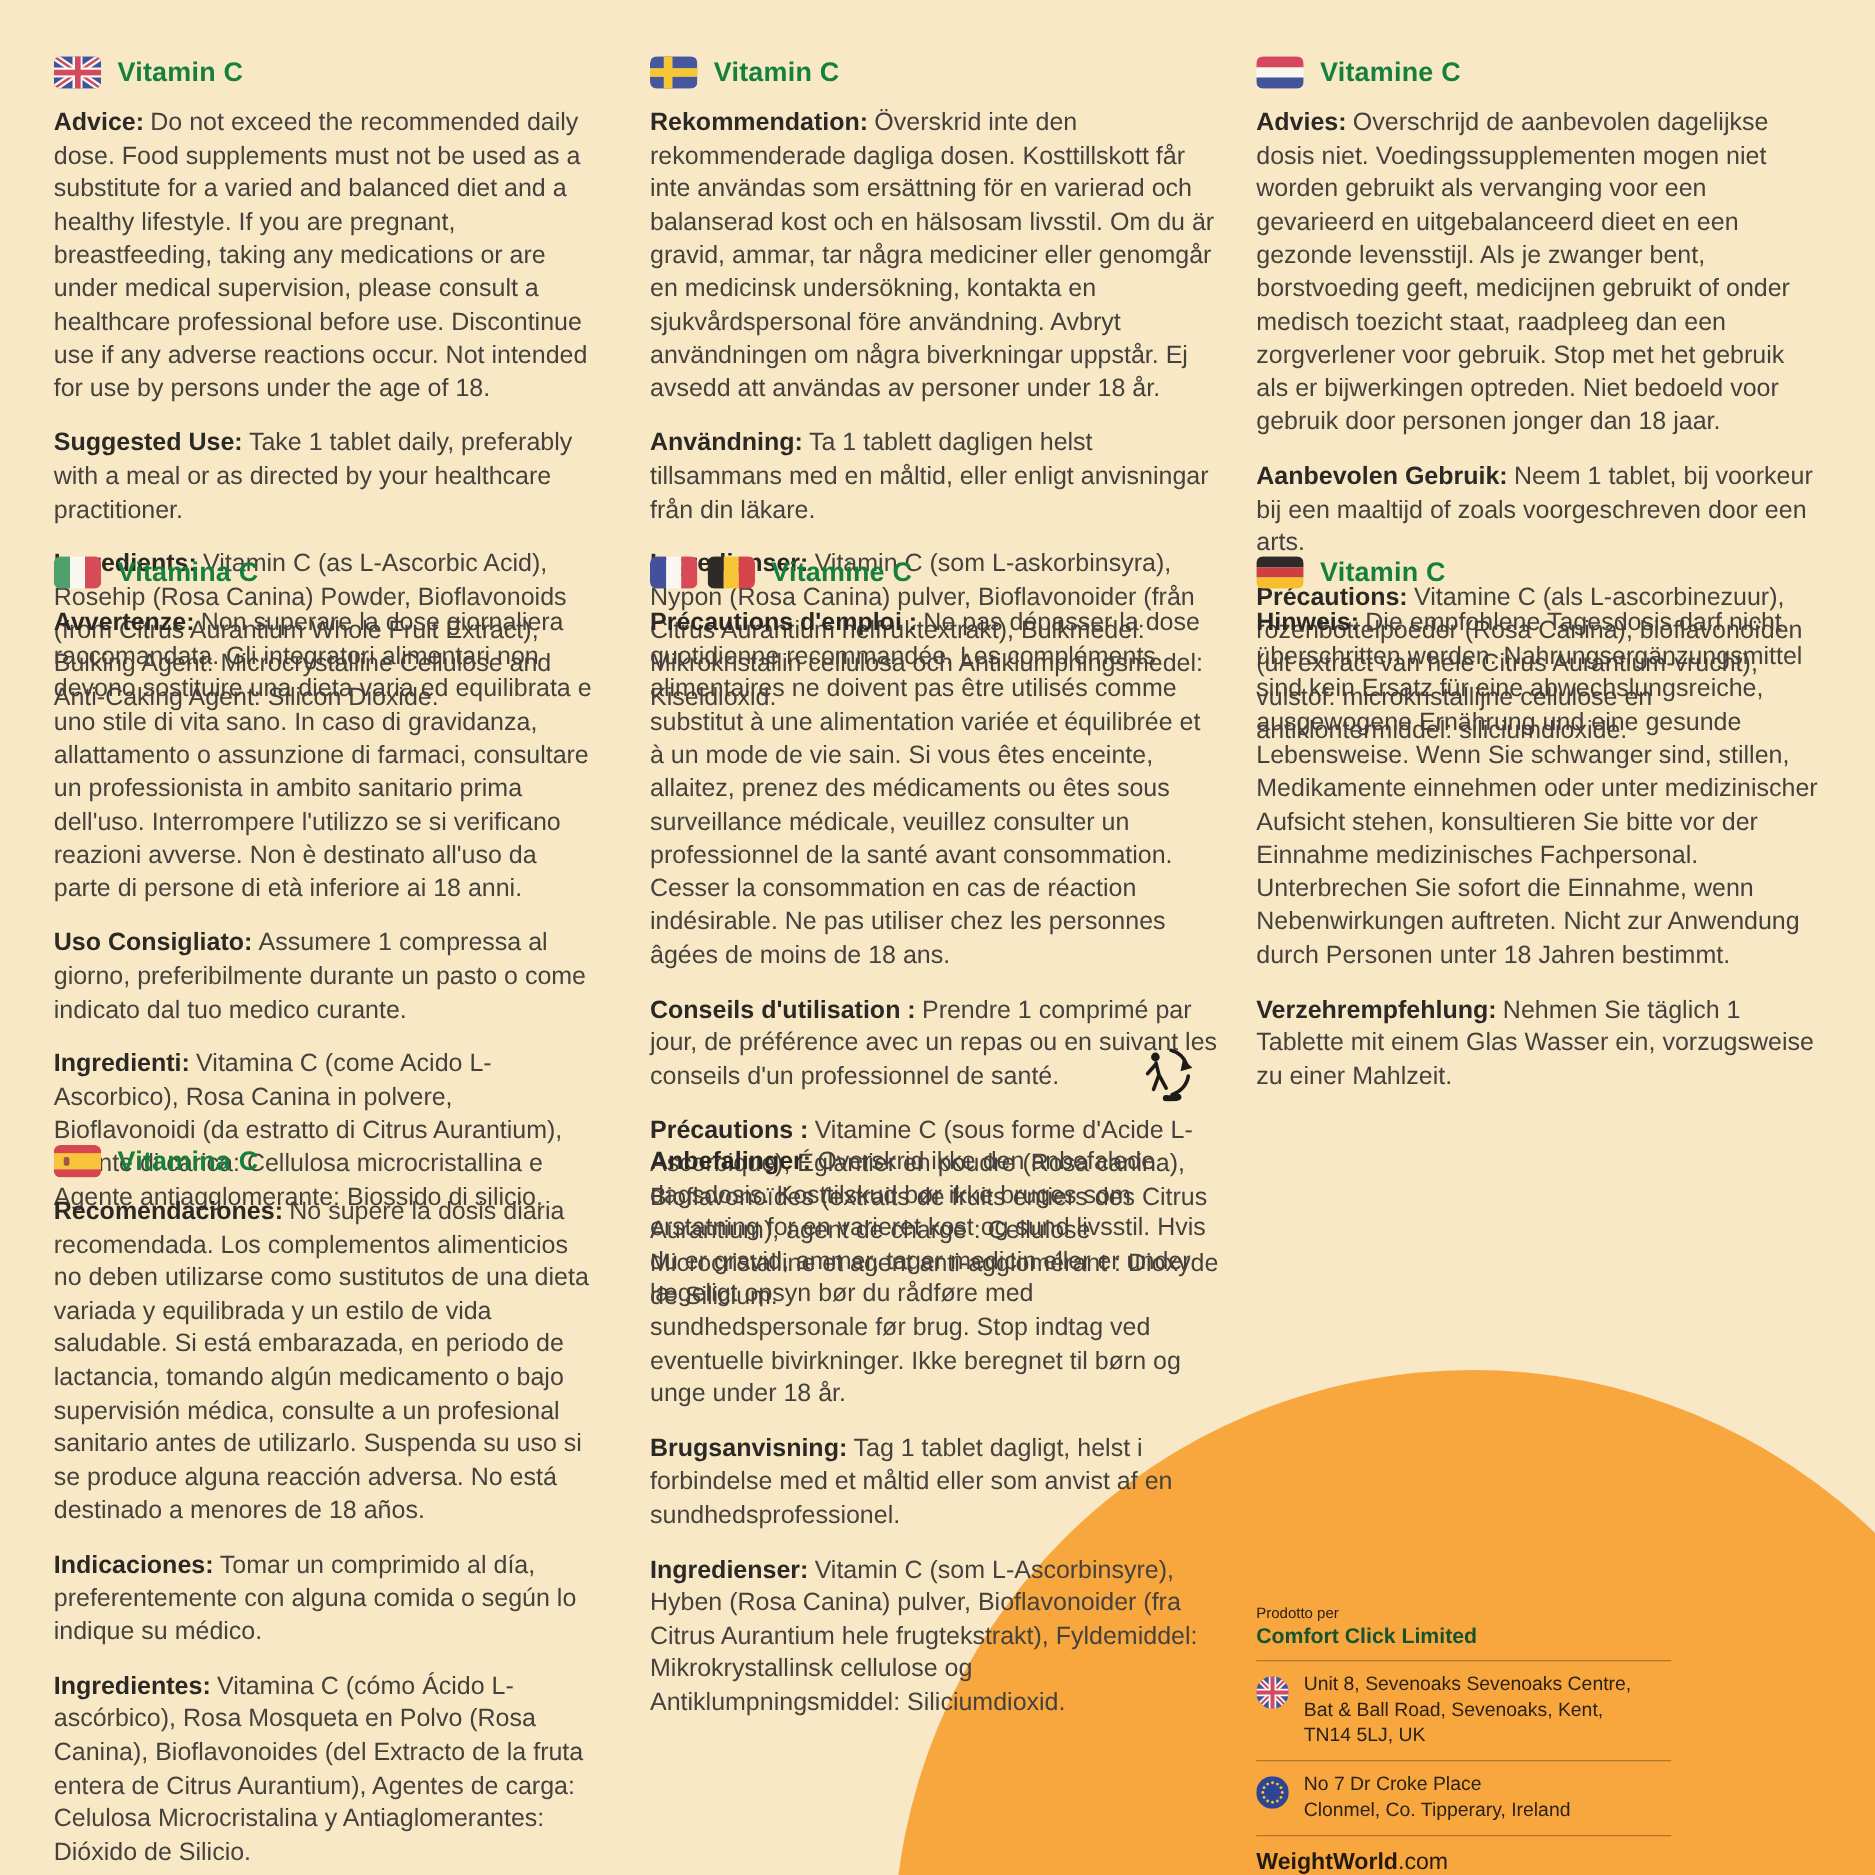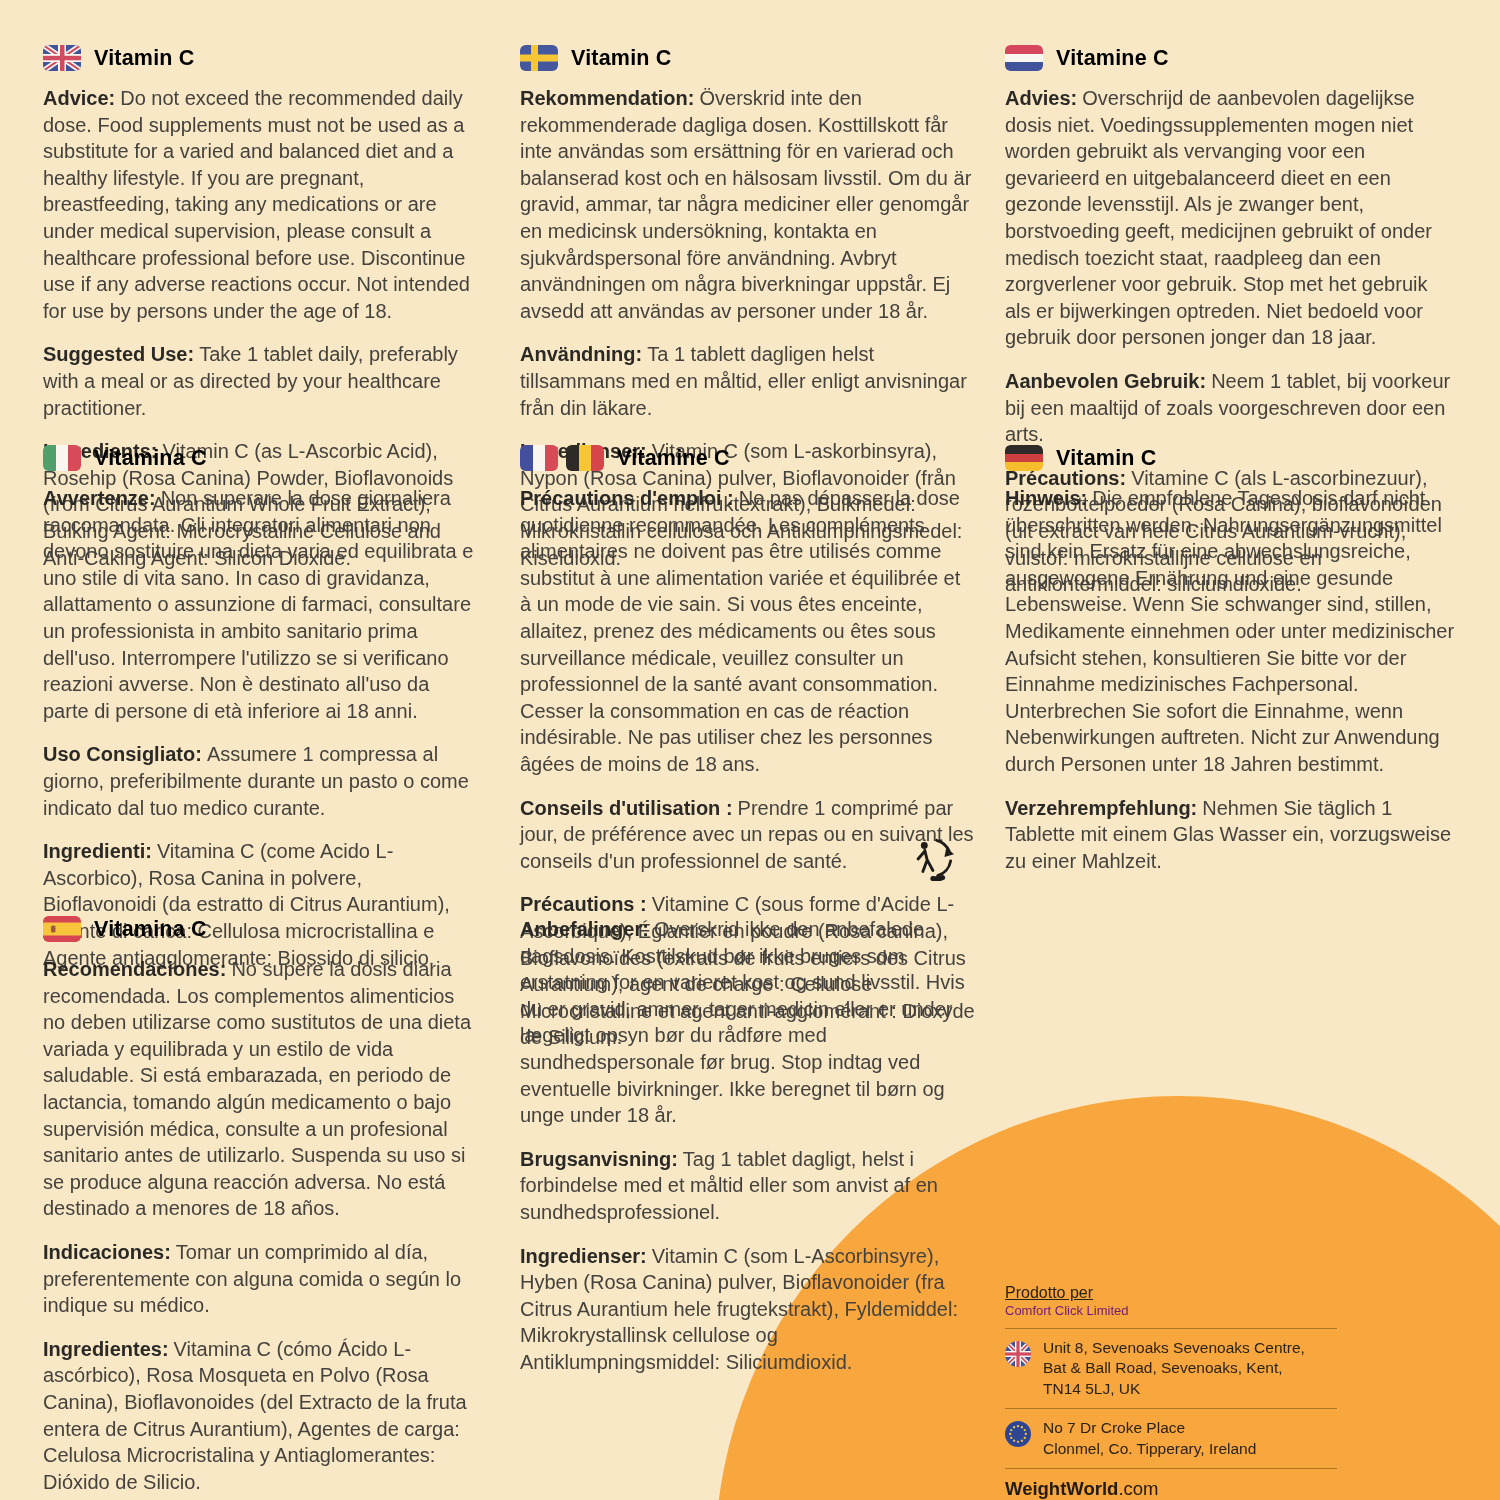--- a/index.html
+++ b/index.html
@@ -15,39 +15,39 @@
     position:absolute;
     left:715px;top:1096px;
     width:926px;height:926px;
     border-radius:50%;
     background:#F8A63E;
   }
   .lang{position:absolute;}
   .heading{
     display:flex;align-items:center;gap:13px;
     margin:0 0 14px 0;
-    font-size:21.5px;font-weight:700;color:#000000;
+    font-size:21.5px;font-weight:700;color:#15803d;
     letter-spacing:.2px;
   }
   .flags{display:flex;align-items:center;gap:8px;line-height:0;}
   .flag{border-radius:5px;display:block;}
   .para{
     margin:0 0 17px 0;
     font-size:20px;line-height:1.33;
     color:#45423D;
   }
   .para strong{color:#2B2926;margin-right:5px;font-weight:700;}
   .triman{position:absolute;left:388px;top:390px;width:46px;height:46px;}
   
   .footer{
     position:absolute;left:1005px;top:1283px;width:332px;
     color:#2B2217;z-index:2;
   }
-  .produced-for{font-size:16px;line-height:1.25;margin:0;text-decoration:underline;}
-  .company{font-size:13px;line-height:1.3;font-weight:400;margin:0 0 8px 0;color:#701a75;}
+  .produced-for{font-size:12px;line-height:1.25;margin:0;}
+  .company{font-size:17px;line-height:1.3;font-weight:700;margin:0 0 8px 0;color:#14532d;}
   .rule{border:0;border-top:1.5px solid rgba(61,37,0,.38);margin:0 0 9px 0;}
   .addr-row{display:flex;align-items:flex-start;gap:12px;margin:0 0 9px 0;}
   .addr-icon{flex:0 0 auto;margin-top:3px;line-height:0;}
   .addr-text{font-size:15.5px;line-height:1.32;color:#2B2217;}
   .addr-text span{display:block;}
   .website{font-size:18.5px;margin:2px 0 0 0;color:#231B10;}
   .website .brand{font-weight:700;}
 </style>
 </head>
 <body>

